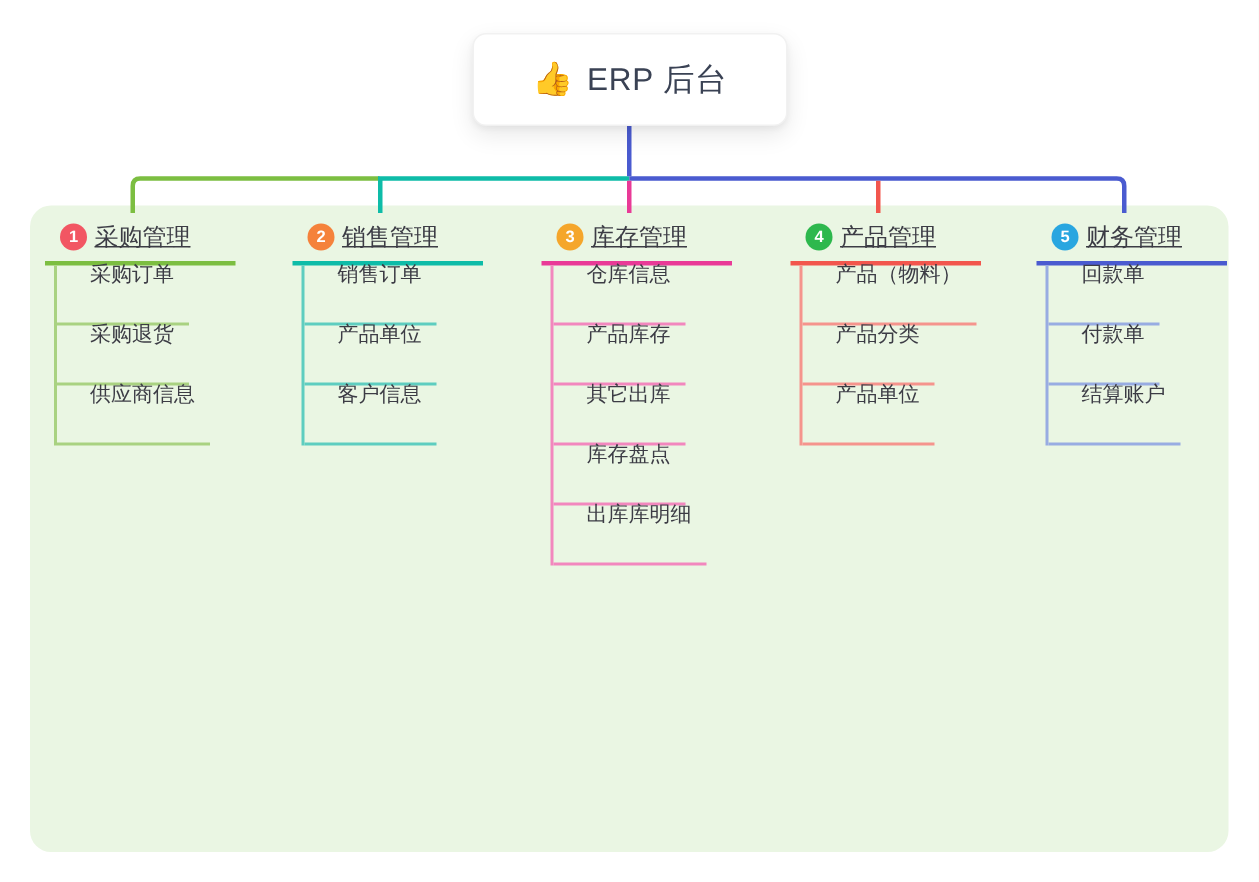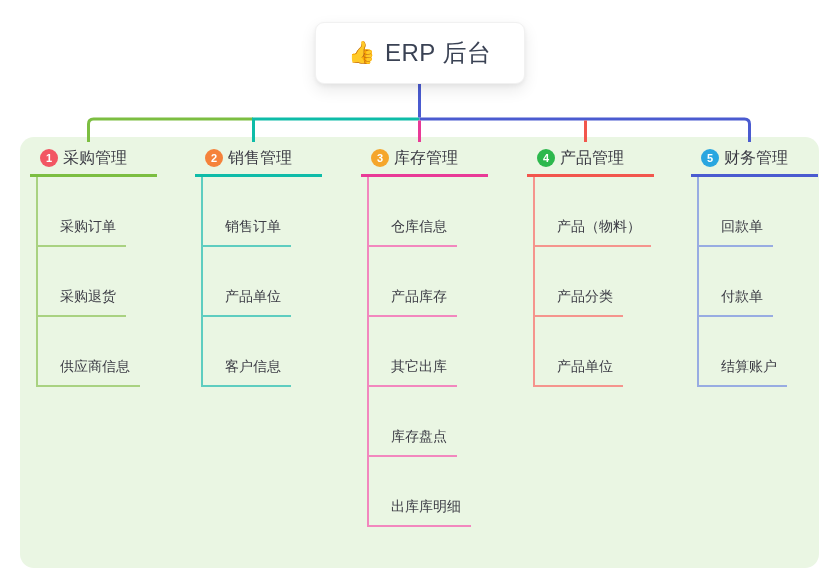--- a/index.html
+++ b/index.html
@@ -9,40 +9,40 @@
   .panel{position:absolute;left:20px;top:137px;width:799px;height:431px;background:#EAF6E3;border-radius:14px;z-index:0;}
 
   
   .connectors{position:absolute;left:0;top:0;width:839px;height:588px;z-index:1;pointer-events:none;}
 
   
   .root-card{position:absolute;left:315px;top:22px;width:208px;height:60px;background:#ffffff;
     border:1px solid #f1f1f1;border-radius:9px;box-shadow:0 2px 4px rgba(0,0,0,.05),0 6px 16px rgba(0,0,0,.09);
     display:flex;align-items:center;justify-content:center;gap:9px;z-index:2;cursor:pointer;}
   .root-icon{font-size:22px;line-height:1;}
-  .root-label{font-size:24px;color:#3A4254;letter-spacing:.5px;}
+  .root-label{font-size:21px;color:#3A4254;letter-spacing:.5px;}
 
   
   .branch{position:absolute;top:142px;z-index:2;}
   .b1{left:30px;--c:#7CBE41;--cl:#A9D281;--badge:#F25663;}
   .b2{left:195px;--c:#0EBCA8;--cl:#5ECDC0;--badge:#F5823B;}
   .b3{left:361px;--c:#E93A97;--cl:#F287BE;--badge:#F5A62B;}
   .b4{left:527px;--c:#F2564D;--cl:#F5948D;--badge:#2DB84D;}
   .b5{left:691px;--c:#4A5BD0;--cl:#98ACE2;--badge:#29A6E0;}
 
   .parent{width:117px;height:32px;border-bottom:3px solid var(--c);
     display:flex;align-items:center;gap:5px;padding-left:10px;box-sizing:content-box;cursor:pointer;}
   .badge{width:18px;height:18px;border-radius:50%;background:var(--badge);color:#fff;
     font-size:11px;font-weight:bold;line-height:18px;text-align:center;flex:0 0 18px;}
-  .plabel{font-size:16px;color:#3C3C45;white-space:nowrap;}
+  .plabel{font-size:16px;color:#3C3C45;white-space:nowrap;text-decoration:underline;}
 
   .children{margin-left:6px;border-left:2px solid var(--cl);}
-  .child{height:70px;box-sizing:border-box;border-bottom:2px solid var(--cl);
+  .child{height:40px;box-sizing:border-box;border-bottom:2px solid var(--cl);
     display:flex;align-items:flex-end;width:max-content;
-    padding:0 10px 9px 22px;cursor:pointer;}
+    padding:0 10px 23px 22px;cursor:pointer;}
   .clabel{font-size:14px;color:#3C3C45;white-space:nowrap;}
 </style>
 </head>
 <body>
 
 <div class="stage">
 
   <div class="panel"></div>
 
   <svg class="connectors" viewBox="0 0 839 588" xmlns="http://www.w3.org/2000/svg">

